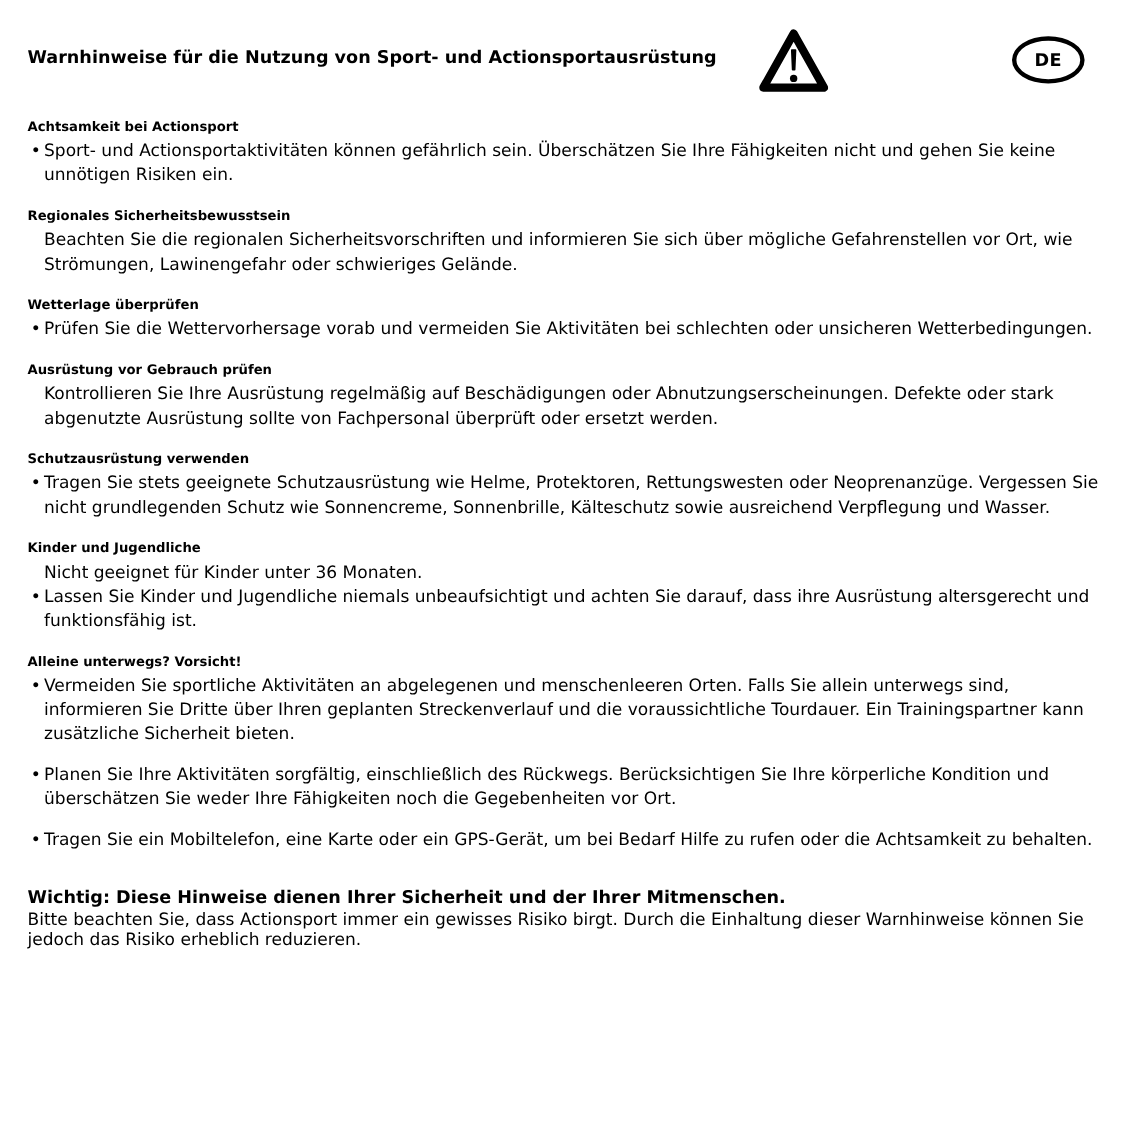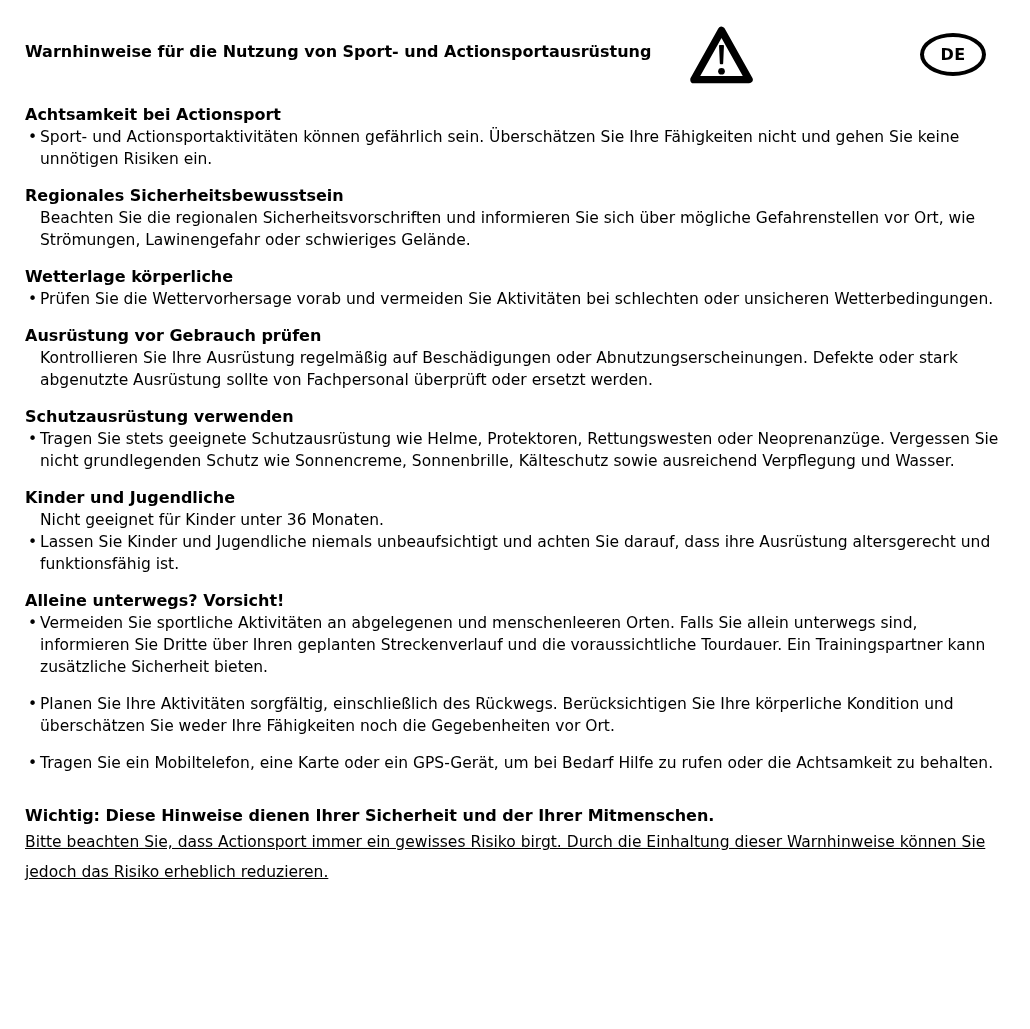--- a/index.html
+++ b/index.html
@@ -51,41 +51,41 @@
   .lang-badge span {
     font-size: 16px;
     font-weight: bold;
     line-height: 1;
     letter-spacing: 0.5px;
   }
   
   .sections section { margin: 0 0 15px 0; max-width: 977px; }
   .sec-heading {
     margin: 0;
-    font-size: 16px;
+    font-size: 12px;
     font-weight: bold;
     line-height: 22px;
   }
   .item { display: flex; align-items: flex-start; }
   .marker {
     flex: 0 0 15px;
     width: 15px;
     padding-left: 3px;
     line-height: 22px;
   }
   .text { flex: 1; line-height: 22px; }
   
   .footer { margin-top: 31px; max-width: 977px; }
   .footer-heading {
     margin: 0;
     font-size: 16px;
     font-weight: bold;
     line-height: 22px;
   }
-  .footer-text { margin: 0; line-height: 30px; text-decoration: underline; }
+  .footer-text { margin: 0; line-height: 18px; }
 </style>
 </head>
 <body>
 
 <div class="page">
 
   <header class="header">
     <h1 class="title">Warnhinweise für die Nutzung von Sport- und Actionsportausrüstung</h1>
 
     <svg class="warning-icon" viewBox="0 0 64 62" xmlns="http://www.w3.org/2000/svg" aria-hidden="true">
@@ -111,21 +111,21 @@
 
     <section>
       <h2 class="sec-heading">Regionales Sicherheitsbewusstsein</h2>
       <div class="item">
         <span class="marker"></span>
         <span class="text">Beachten Sie die regionalen Sicherheitsvorschriften und informieren Sie sich über mögliche Gefahrenstellen vor Ort, wie Strömungen, Lawinengefahr oder schwieriges Gelände.</span>
       </div>
     </section>
 
     <section>
-      <h2 class="sec-heading">Wetterlage körperliche</h2>
+      <h2 class="sec-heading">Wetterlage überprüfen</h2>
       <div class="item">
         <span class="marker">•</span>
         <span class="text">Prüfen Sie die Wettervorhersage vorab und vermeiden Sie Aktivitäten bei schlechten oder unsicheren Wetterbedingungen.</span>
       </div>
     </section>
 
     <section>
       <h2 class="sec-heading">Ausrüstung vor Gebrauch prüfen</h2>
       <div class="item">
         <span class="marker"></span>

